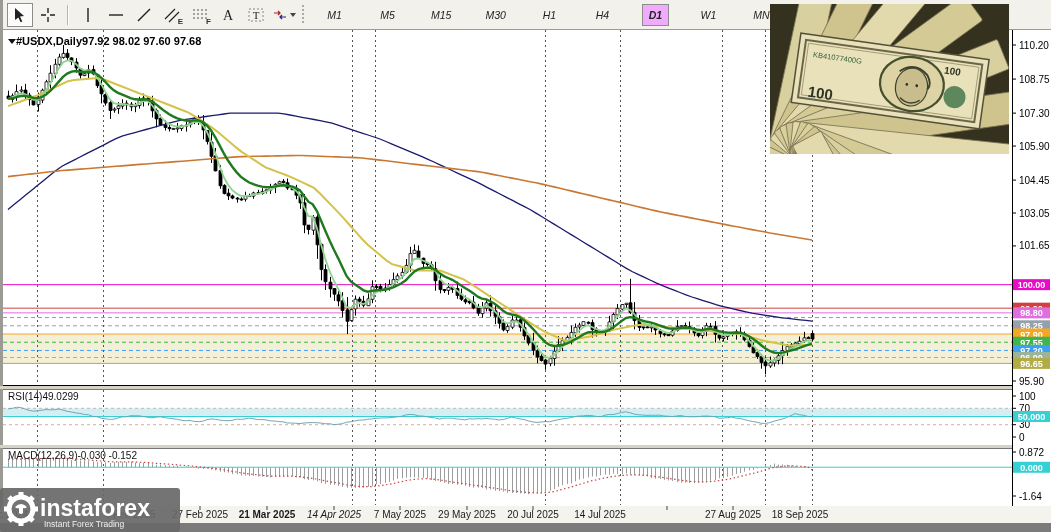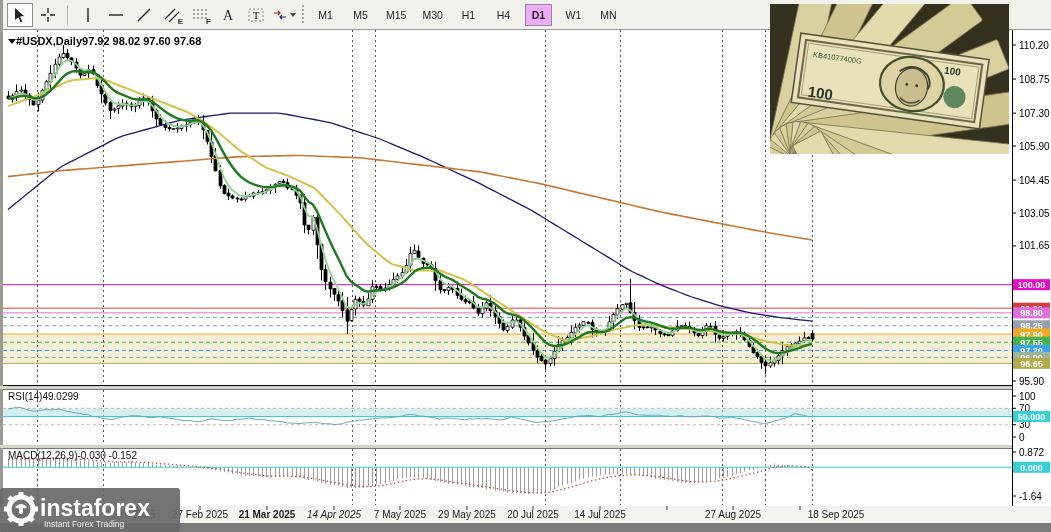--- a/index.html
+++ b/index.html
@@ -9,21 +9,21 @@
   #toolbar{position:absolute;left:0;top:0;width:1051px;height:30px;background:#f2f1ec;
            border-bottom:1px solid #9a9a9a;display:flex;align-items:center;padding-left:6px;box-sizing:border-box;}
   .tb{width:26px;height:24px;border:1px solid transparent;background:transparent;margin:0 1px;
       display:flex;align-items:center;justify-content:center;position:relative;padding:0;cursor:pointer;}
   .tb.active{border:1px solid #8d8d8d;background:#fbfbf9;box-shadow:inset 0 0 0 1px #fff;}
   .tb svg{display:block;}
   .tb .sub{position:absolute;right:1px;bottom:0;font-size:8px;color:#333;font-weight:bold;}
   .tsep{width:1px;height:20px;background:#b6b4ac;margin:0 5px;border-right:1px solid #fff;}
   .tsepd{width:4px;height:20px;margin:0 4px;background:repeating-linear-gradient(#aaa 0 2px,#f2f1ec 2px 4px);width:2px;}
   .tfb{min-width:27px;height:22px;border:1px solid transparent;background:transparent;font-family:"Liberation Sans",sans-serif;
-       font-size:10.5px;color:#222;margin:0 4px;padding:0 3px;cursor:pointer;}
+       font-size:10.5px;color:#222;margin:0 13px;padding:0 3px;cursor:pointer;font-style:italic;}
   .tfb.active{border:1px solid #8d8d8d;background:#f0abfc;font-weight:bold;}
   .caret{width:0;height:0;border-left:3px solid transparent;border-right:3px solid transparent;
          border-top:4px solid #444;margin-left:2px;}
   
   .pane{position:absolute;left:3px;background:#fff;}
   #paneMain{top:30px;width:1009px;height:355px;border-bottom:1px solid #000;}
   #sep1{position:absolute;left:0;top:386px;width:1051px;height:3px;background:#d6d2c6;}
   #paneRsi{top:389px;width:1009px;height:55px;border-bottom:1px solid #000;border-top:1px solid #777;}
   #sep2{position:absolute;left:0;top:445px;width:1051px;height:3px;background:#d6d2c6;}
   #paneMacd{top:448px;width:1009px;height:57px;border-bottom:1px solid #000;border-top:1px solid #777;}
@@ -131,21 +131,21 @@
       <span class="dateLbl" style="left: 130px;">6 Feb 2025</span>
       <span class="dateLbl" style="left: 200px;">27 Feb 2025</span>
       <span class="dateLbl" style="left: 267px; font-weight: bold;">21 Mar 2025</span>
       <span class="dateLbl" style="left: 334px; font-style: italic;">14 Apr 2025</span>
       <span class="dateLbl" style="left: 400px;">7 May 2025</span>
       <span class="dateLbl" style="left: 467px;">29 May 2025</span>
       <span class="dateLbl" style="left: 533px;">20 Jul 2025</span>
       <span class="dateLbl" style="left: 600px;">14 Jul 2025</span>
       <span class="dateLbl" style="left: 628px; margin-top: 24px;">5 Aug 2025</span>
       <span class="dateLbl" style="left: 733px;">27 Aug 2025</span>
-      <span class="dateLbl" style="left: 836px;">18 Sep 2025</span>
+      <span class="dateLbl" style="left: 800px;">18 Sep 2025</span>
     </div>
   <div id="bottomStrip"></div>
 
   <svg id="ov">
       <defs>
         <clipPath id="clipMain">
           <rect x="3" y="30" width="1009" height="355"></rect>
         </clipPath>
         <clipPath id="clipRsi">
           <rect x="3" y="390" width="1009" height="54"></rect>

